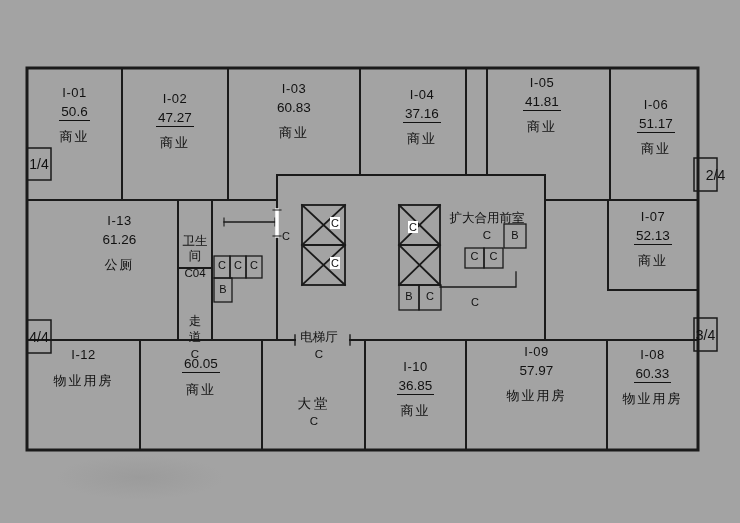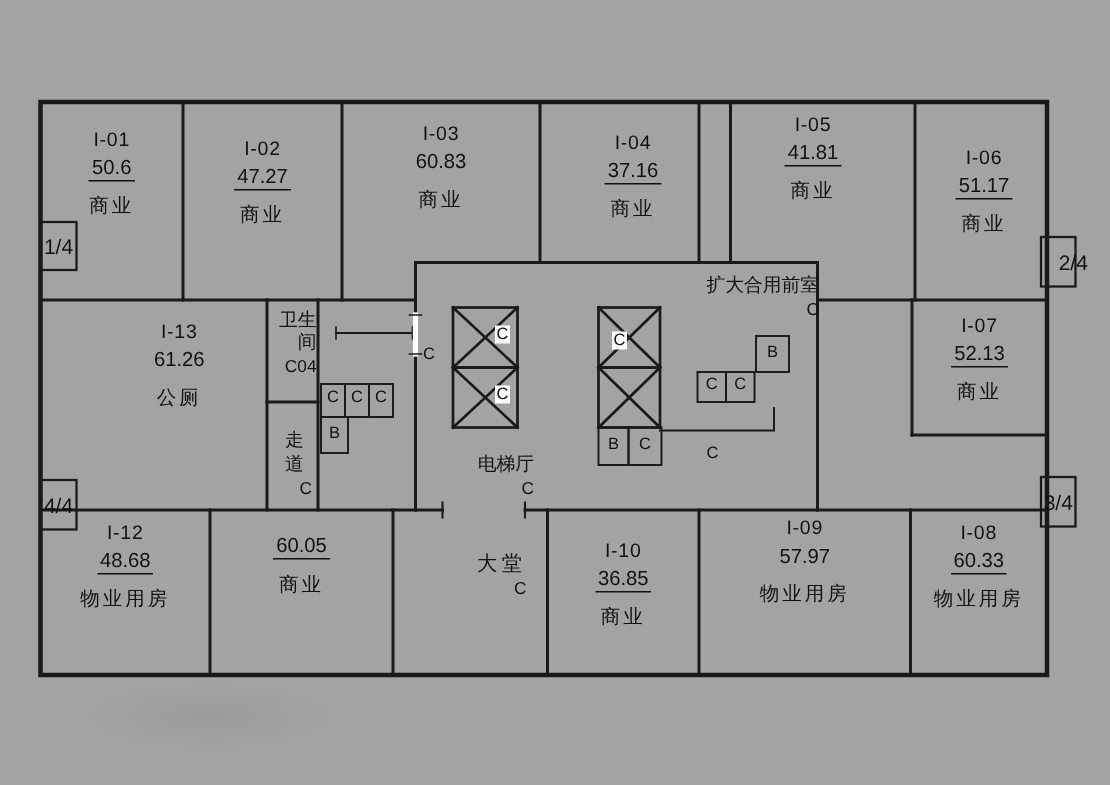--- a/index.html
+++ b/index.html
@@ -6,21 +6,21 @@
   #stage{
     position:relative;width:740px;height:523px;background:#a3a3a3;overflow:hidden;
     font-family:"Liberation Sans","DejaVu Sans",sans-serif;color:#111;
   }
   #walls{position:absolute;left:0;top:0;}
   .room{position:absolute;text-align:center;line-height:1.15;}
   .rid{font-size:13px;letter-spacing:.5px;}
   .rarea{font-size:13.5px;margin-top:3px;}
   .rarea .u{border-bottom:1.4px solid #111;padding:0 2px 1px;}
   .rtype{font-size:13px;margin-top:11px;letter-spacing:2px;white-space:nowrap;}
-  .space{position:absolute;text-align:right;line-height:1.2;}
+  .space{position:absolute;text-align:center;line-height:1.2;margin-top:28px;}
   .sname{font-size:12.5px;}
   .scode{font-size:11.5px;margin-top:3px;}
   .vert{display:block;width:15px;margin:0 auto;word-break:break-all;line-height:1.25;}
   .letter{position:absolute;font-size:11px;text-align:center;line-height:1.2;}
   .wbg{background:#fff;padding:0 1px;}
   .stair{position:absolute;font-size:14px;text-align:center;line-height:1.1;}
   .smudge{position:absolute;left:55px;top:455px;width:170px;height:45px;
     background:radial-gradient(ellipse at center, rgba(120,120,120,.18), rgba(255,255,255,0) 70%);
     pointer-events:none;}
 </style>
@@ -172,21 +172,20 @@
     <div class="rtype">商业</div>
   </div>
 
   <div class="room" style="left:140px;top:353px;width:122px">
     <div class="rarea"><span class="u">60.05</span></div>
     <div class="rtype">商业</div>
   </div>
 
   <div class="room" style="left:27px;top:348px;width:113px">
     <div class="rid">I-12</div>
-    <div class="rarea"><span class="u">48.68</span></div>
     <div class="rtype">物业用房</div>
   </div>
 
   <div class="room" style="left:44px;top:214px;width:151px">
     <div class="rid">I-13</div>
     <div class="rarea"><span>61.26</span></div>
     <div class="rtype">公厕</div>
   </div>
 
   <div class="space" style="left:179px;top:206px;width:32px">

